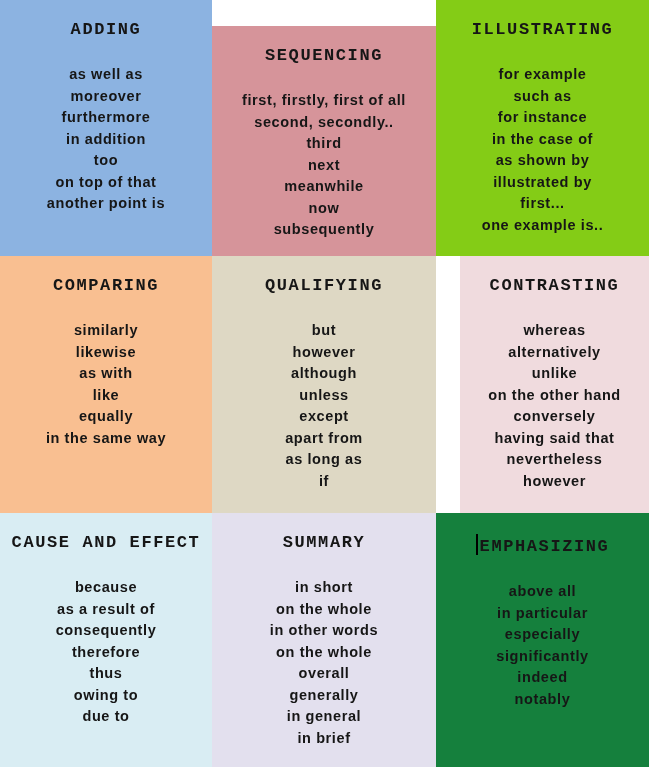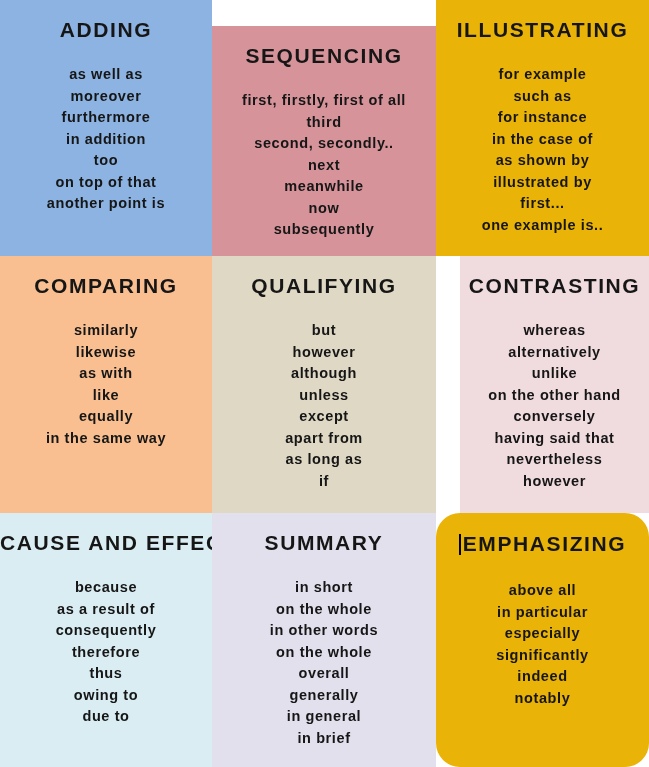--- a/index.html
+++ b/index.html
@@ -16,26 +16,27 @@
     overflow: hidden;
   }
   .cell {
     box-sizing: border-box;
     padding-top: 21px;
     text-align: center;
     overflow: hidden;
   }
   .cell h2 {
     margin: 0 0 25px 0;
-    font-size: 21px;
+    font-size: 17px;
     line-height: 18px;
     font-weight: bold;
     letter-spacing: 1.6px;
     color: #161616;
     white-space: nowrap;
+    font-family: Liberation Mono, monospace;
   }
   .word-list { width: 100%; }
   .word-line {
     font-size: 14.5px;
     line-height: 21.5px;
     font-weight: bold;
     letter-spacing: 0.6px;
     color: #161616;
     white-space: nowrap;
   }
@@ -63,30 +64,30 @@
         <div class="word-line">too</div>
         <div class="word-line">on top of that</div>
         <div class="word-line">another point is</div>
       </div>
   </section>
 
   <section class="cell" style="background-color: rgb(214, 148, 154); margin-top: 26px;">
     <h2>SEQUENCING</h2>
     <div class="word-list">
         <div class="word-line">first, firstly, first of all</div>
+        <div class="word-line">second, secondly..</div>
         <div class="word-line">third</div>
-        <div class="word-line">second, secondly..</div>
         <div class="word-line">next</div>
         <div class="word-line">meanwhile</div>
         <div class="word-line">now</div>
         <div class="word-line">subsequently</div>
       </div>
   </section>
 
-  <section class="cell" style="background-color: #eab308;">
+  <section class="cell" style="background-color: #84cc16;">
     <h2>ILLUSTRATING</h2>
     <div class="word-list">
         <div class="word-line">for example</div>
         <div class="word-line">such as</div>
         <div class="word-line">for instance</div>
         <div class="word-line">in the case of</div>
         <div class="word-line">as shown by</div>
         <div class="word-line">illustrated by</div>
         <div class="word-line">first...</div>
         <div class="word-line">one example is..</div>
@@ -153,21 +154,21 @@
         <div class="word-line">on the whole</div>
         <div class="word-line">in other words</div>
         <div class="word-line">on the whole</div>
         <div class="word-line">overall</div>
         <div class="word-line">generally</div>
         <div class="word-line">in general</div>
         <div class="word-line">in brief</div>
       </div>
   </section>
 
-  <section class="cell" style="background-color: #eab308; border-radius: 24px;">
+  <section class="cell" style="background-color: #15803d;">
     <h2><span class="caret"></span><span>EMPHASIZING</span></h2>
     <div class="word-list">
         <div class="word-line">above all</div>
         <div class="word-line">in particular</div>
         <div class="word-line">especially</div>
         <div class="word-line">significantly</div>
         <div class="word-line">indeed</div>
         <div class="word-line">notably</div>
       </div>
   </section>

